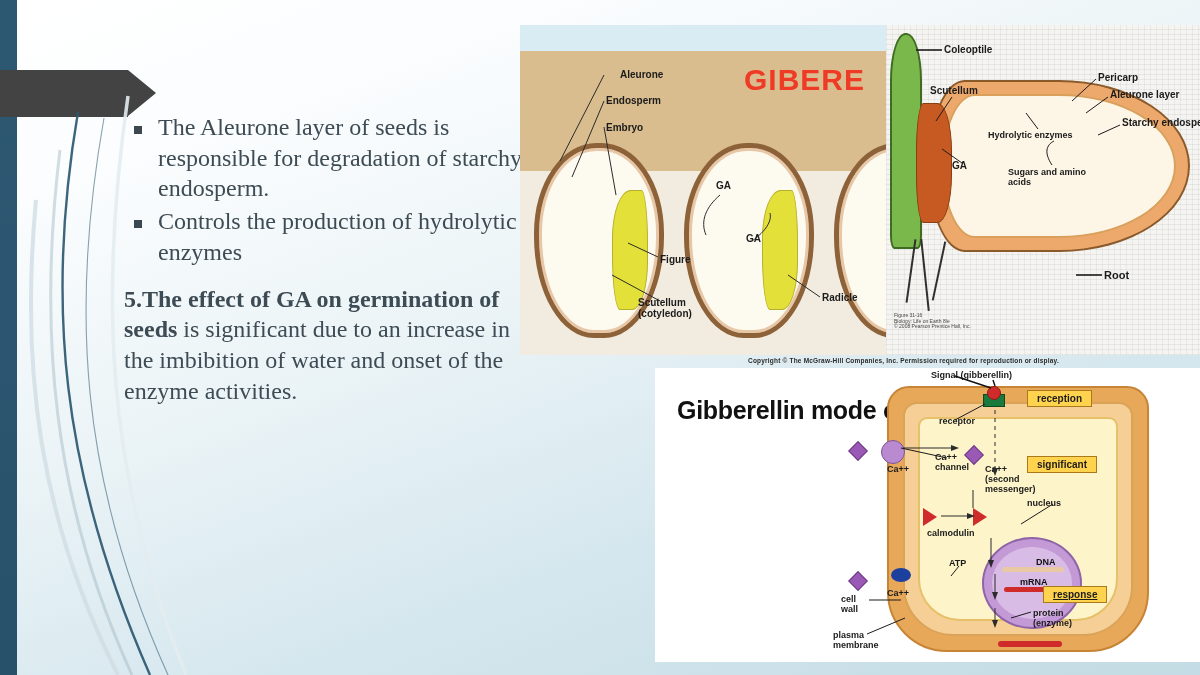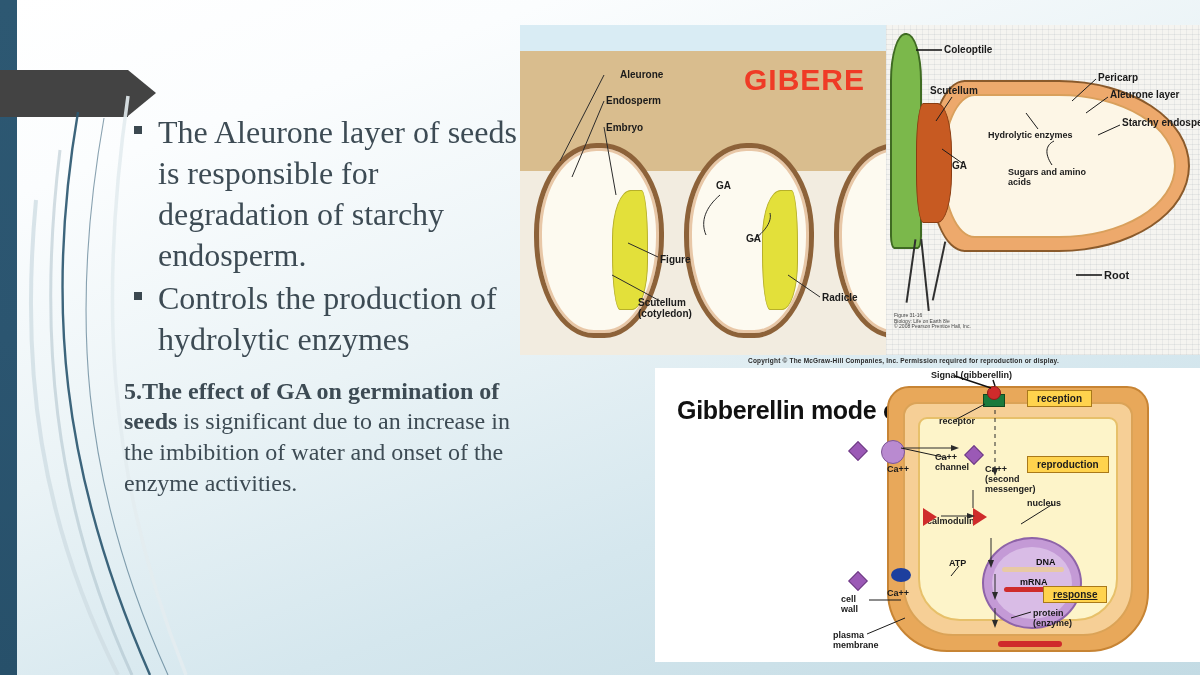--- a/index.html
+++ b/index.html
@@ -18,21 +18,21 @@
   .banner-tip{position:absolute;left:128px;top:70px;width:0;height:0;
     border-top:23.5px solid transparent;border-bottom:23.5px solid transparent;
     border-left:28px solid #434343;}
   .swoosh{position:absolute;left:0;top:0;width:260px;height:675px;overflow:hidden;pointer-events:none;}
 
   
   .textcol{position:absolute;left:124px;top:112px;width:400px;}
   .heading{font-weight:bold;font-size:25px;line-height:1.22;color:#3d4b54;margin:0 0 12px 0;}
   .bullet-row{display:flex;margin:0 0 2px 0;}
   .bullet-sq{flex:0 0 auto;width:8px;height:8px;background:#3b4850;margin:14px 16px 0 10px;}
-  .bullet-text{font-size:32px;line-height:1.28;color:#3d4b54;}
+  .bullet-text{font-size:24px;line-height:1.28;color:#3d4b54;}
   .para{font-size:24px;line-height:1.28;color:#3d4b54;margin-top:16px;}
   .para b{font-weight:bold;}
 
   
   .pic{position:absolute;overflow:hidden;}
   .pic1{left:520px;top:25px;width:366px;height:330px;background:#efe9dc;}
   .pic1 .sky{position:absolute;left:0;top:0;width:100%;height:26px;background:#d9ecf4;}
   .pic1 .field{position:absolute;left:0;top:26px;width:100%;height:120px;background:#d9bd8e;}
   .pic1 .page{position:absolute;left:0;top:146px;width:100%;height:184px;background:#f2ece0;}
   .gib-red{position:absolute;left:224px;top:38px;font-family:"Liberation Sans",sans-serif;
@@ -223,31 +223,31 @@
           </div>
           <div class="redpep" style="left:78px;top:222px;width:64px;"></div>
         </div>
       </div>
     </div>
 
     <div style="position:absolute;left:328px;top:26px;width:20px;height:11px;background:#1a7a3c;border:1px solid #0d4a22;"></div>
     <div style="position:absolute;left:332px;top:18px;width:12px;height:12px;border-radius:50%;background:#cf2b2b;border:1px solid #8a1b1b;"></div>
 
     <div class="tagbox" style="left:372px;top:22px;">reception</div>
-    <div class="tagbox" style="left:372px;top:88px;">reproduction</div>
+    <div class="tagbox" style="left:372px;top:88px;">significant</div>
     <div class="tagbox" style="left:388px;top:218px;text-decoration:underline;">response</div>
 
     <div class="lbl l9" style="left:284px;top:48px;">receptor</div>
     <div class="lbl l9" style="left:280px;top:84px;">Ca++
 channel</div>
     <div class="lbl l9" style="left:232px;top:96px;">Ca++</div>
     <div class="lbl l9" style="left:330px;top:96px;">Ca++
 (second
 messenger)</div>
-    <div class="lbl l9" style="left:272px;top:148px;text-align:center;">calmodulin</div>
+    <div class="lbl l9" style="left:272px;top:160px;text-align:center;">calmodulin</div>
     <div class="lbl l9" style="left:372px;top:130px;">nucleus</div>
     <div class="lbl l9" style="left:294px;top:190px;">ATP</div>
     <div class="lbl l9" style="left:232px;top:220px;">Ca++</div>
     <div class="lbl l9" style="left:186px;top:226px;">cell
 wall</div>
     <div class="lbl l9" style="left:178px;top:262px;">plasma
 membrane</div>
     <div class="lbl l9" style="left:378px;top:240px;">protein
 (enzyme)</div>
 

